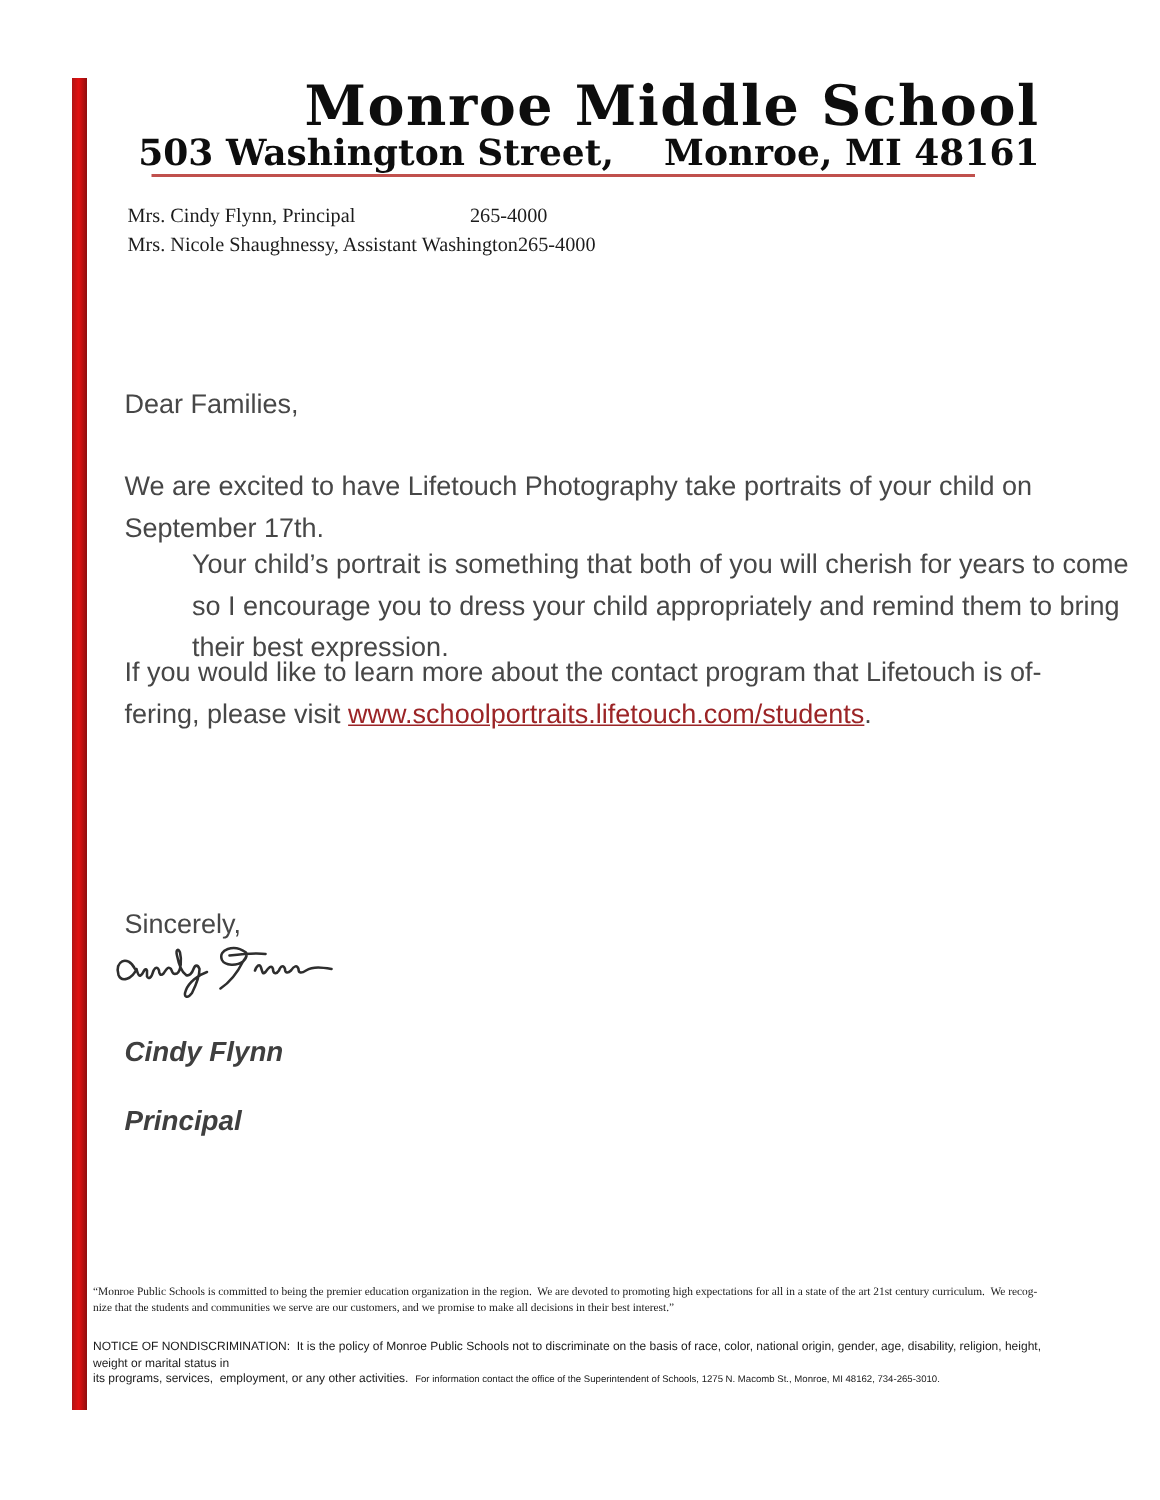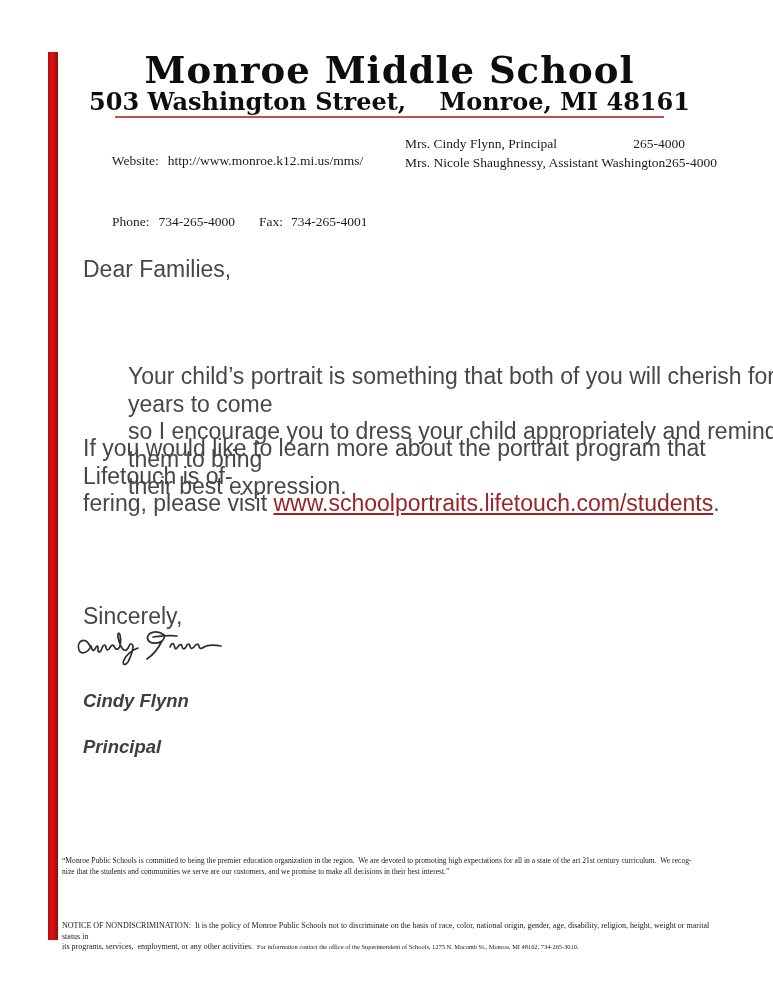--- a/index.html
+++ b/index.html
@@ -15,23 +15,23 @@
   
   .red-bar {
     position: absolute;
     left: 48px; top: 52px;
     width: 10px; height: 888px;
     background: linear-gradient(to right, #b01414, #e21010 45%, #8e0d0d);
   }
   
   .header {
     position: absolute;
-    left: 72px; top: 50px;
+    left: 58px; top: 50px;
     width: 635px;
-    text-align: center;
+    text-align: right;
     color: #0d0d0d;
   }
   .school-name {
     font-family: "DejaVu Serif", serif;
     font-weight: 700;
     font-size: 37px;
     line-height: 40px;
     letter-spacing: 1px;
     white-space: pre;
   }
@@ -57,29 +57,29 @@
     font-family: "Liberation Serif", serif;
     font-size: 13.5px;
     color: #1c1c1c;
     display: flex;
   }
   .contact-left { width: 300px; }
   .contact-left .row { line-height: 18px; margin-bottom: 7px; white-space: pre; }
   .contact-left .lbl { margin-right: 9px; }
   .contact-left .val-phone { margin-right: 24px; }
   .contact-left .lbl-fax { margin-right: 8px; }
-  .contact-right { width: 280px; margin-left: 20px; }
+  .contact-right { width: 280px; }
   .staff-row { display: flex; line-height: 19px; white-space: pre; }
   .staff-phone { margin-left: auto; }
   
   .para {
     position: absolute;
     left: 83px;
     width: 665px;
-    font-size: 23px;
+    font-size: 18px;
     line-height: 27.5px;
     color: #474747;
     white-space: pre-line;
   }
   .p-sal  { top: 256px; }
   .p-1    { top: 311px; }
   .p-2    { top: 363px; margin-left: 45px; }
   .p-3    { top: 435px; }
   .p-4    { top: 520px; }
   .p-close{ top: 603px; }
@@ -111,68 +111,61 @@
     font-family: "Liberation Serif", serif;
     font-size: 7.6px;
     line-height: 10.5px;
     color: #1a1a1a;
     white-space: pre-wrap;
   }
   .footer-notice {
     position: absolute;
     left: 62px; top: 893px;
     width: 655px;
-    font-family: Liberation Serif, serif;
+    font-family: Liberation Sans, sans-serif;
     font-size: 8px;
     line-height: 10.5px;
     color: #1a1a1a;
     white-space: pre-wrap;
-    margin-top: 28px;
   }
   .footer-notice .tiny { font-size: 6.4px; }
 </style>
 </head>
 <body>
 
 <div class="page">
 
   <div class="red-bar"></div>
 
   <div class="header">
     <div class="school-name">Monroe Middle School</div>
     <div class="school-address">503 Washington Street,    Monroe, MI 48161</div>
     <div class="header-rule"></div>
   </div>
 
   <div class="contact">
-    <div class="contact-left">
-      <div class="row">
-        <span class="lbl">Website:</span><span>http://www.monroe.k12.mi.us/mms/</span>
-      </div>
-      <div class="row">
-        <span class="lbl">Phone:</span><span class="val-phone">734-265-4000</span><span class="lbl-fax">Fax:</span><span>734-265-4001</span>
-      </div>
-    </div>
     <div class="contact-right">
       <div class="staff-row">
         <span>Mrs. Cindy Flynn, Principal</span>
         <span class="staff-phone">265-4000</span>
       </div>
       <div class="staff-row">
         <span>Mrs. Nicole Shaughnessy, Assistant Washington</span>
         <span class="staff-phone">265-4000</span>
       </div>
     </div>
   </div>
 
   <div class="para p-sal">Dear Families,</div>
+  <div class="para p-1">We are excited to have Lifetouch Photography take portraits of your child on
+September 17th.</div>
   <div class="para p-2">Your child’s portrait is something that both of you will cherish for years to come
 so I encourage you to dress your child appropriately and remind them to bring
 their best expression.</div>
-  <div class="para p-3"><span>If you would like to learn more about the portrait program that Lifetouch is of-
+  <div class="para p-3"><span>If you would like to learn more about the contact program that Lifetouch is of-
 fering, please visit </span><span class="doc-link">www.schoolportraits.lifetouch.com/students</span><span>.</span></div>
   <div class="para p-close">Sincerely,</div>
 
   <svg class="signature-svg" viewBox="0 0 190 50">
     <g fill="none" stroke="#2e2e2e" stroke-width="1.7" stroke-linecap="round" stroke-linejoin="round">
       <path d="M16 24 C11 14 2 19 5 28 C7 33 14 31 17 24 M17 24 C18 28 19 30 21 27 C22 25 23 23 24 25 L24 29 C25 31 27 30 28 26 C29 23 31 22 32 25 C32 27 33 29 35 27 C37 24 38 22 40 24 C41 26 41 28 44 27 C47 25 47 17 46 13 C45 10 43 11 44 15 C45 20 47 26 50 28 C52 29 54 27 55 24 C56 21 58 21 59 24 C59 28 57 34 54 40 C51 44 48 43 50 38 C52 33 58 28 64 26"></path>
       <path d="M90 13 C82 7 71 11 74 18 C76 22 84 22 88 19 C90 17 91 15 90 13 M88 19 C84 27 79 33 73 37 M79 15 C87 14 97 13 103 14"></path>
       <path d="M96 25 C97 22 99 20 100 23 C101 26 101 28 103 26 C105 23 107 21 108 24 C108 27 110 28 112 25 C113 22 115 21 116 24 C116 27 118 27 120 25 C122 22 124 21 125 24 C125 27 127 27 130 25 C135 22 141 23 147 24"></path>
     </g>
   </svg>

